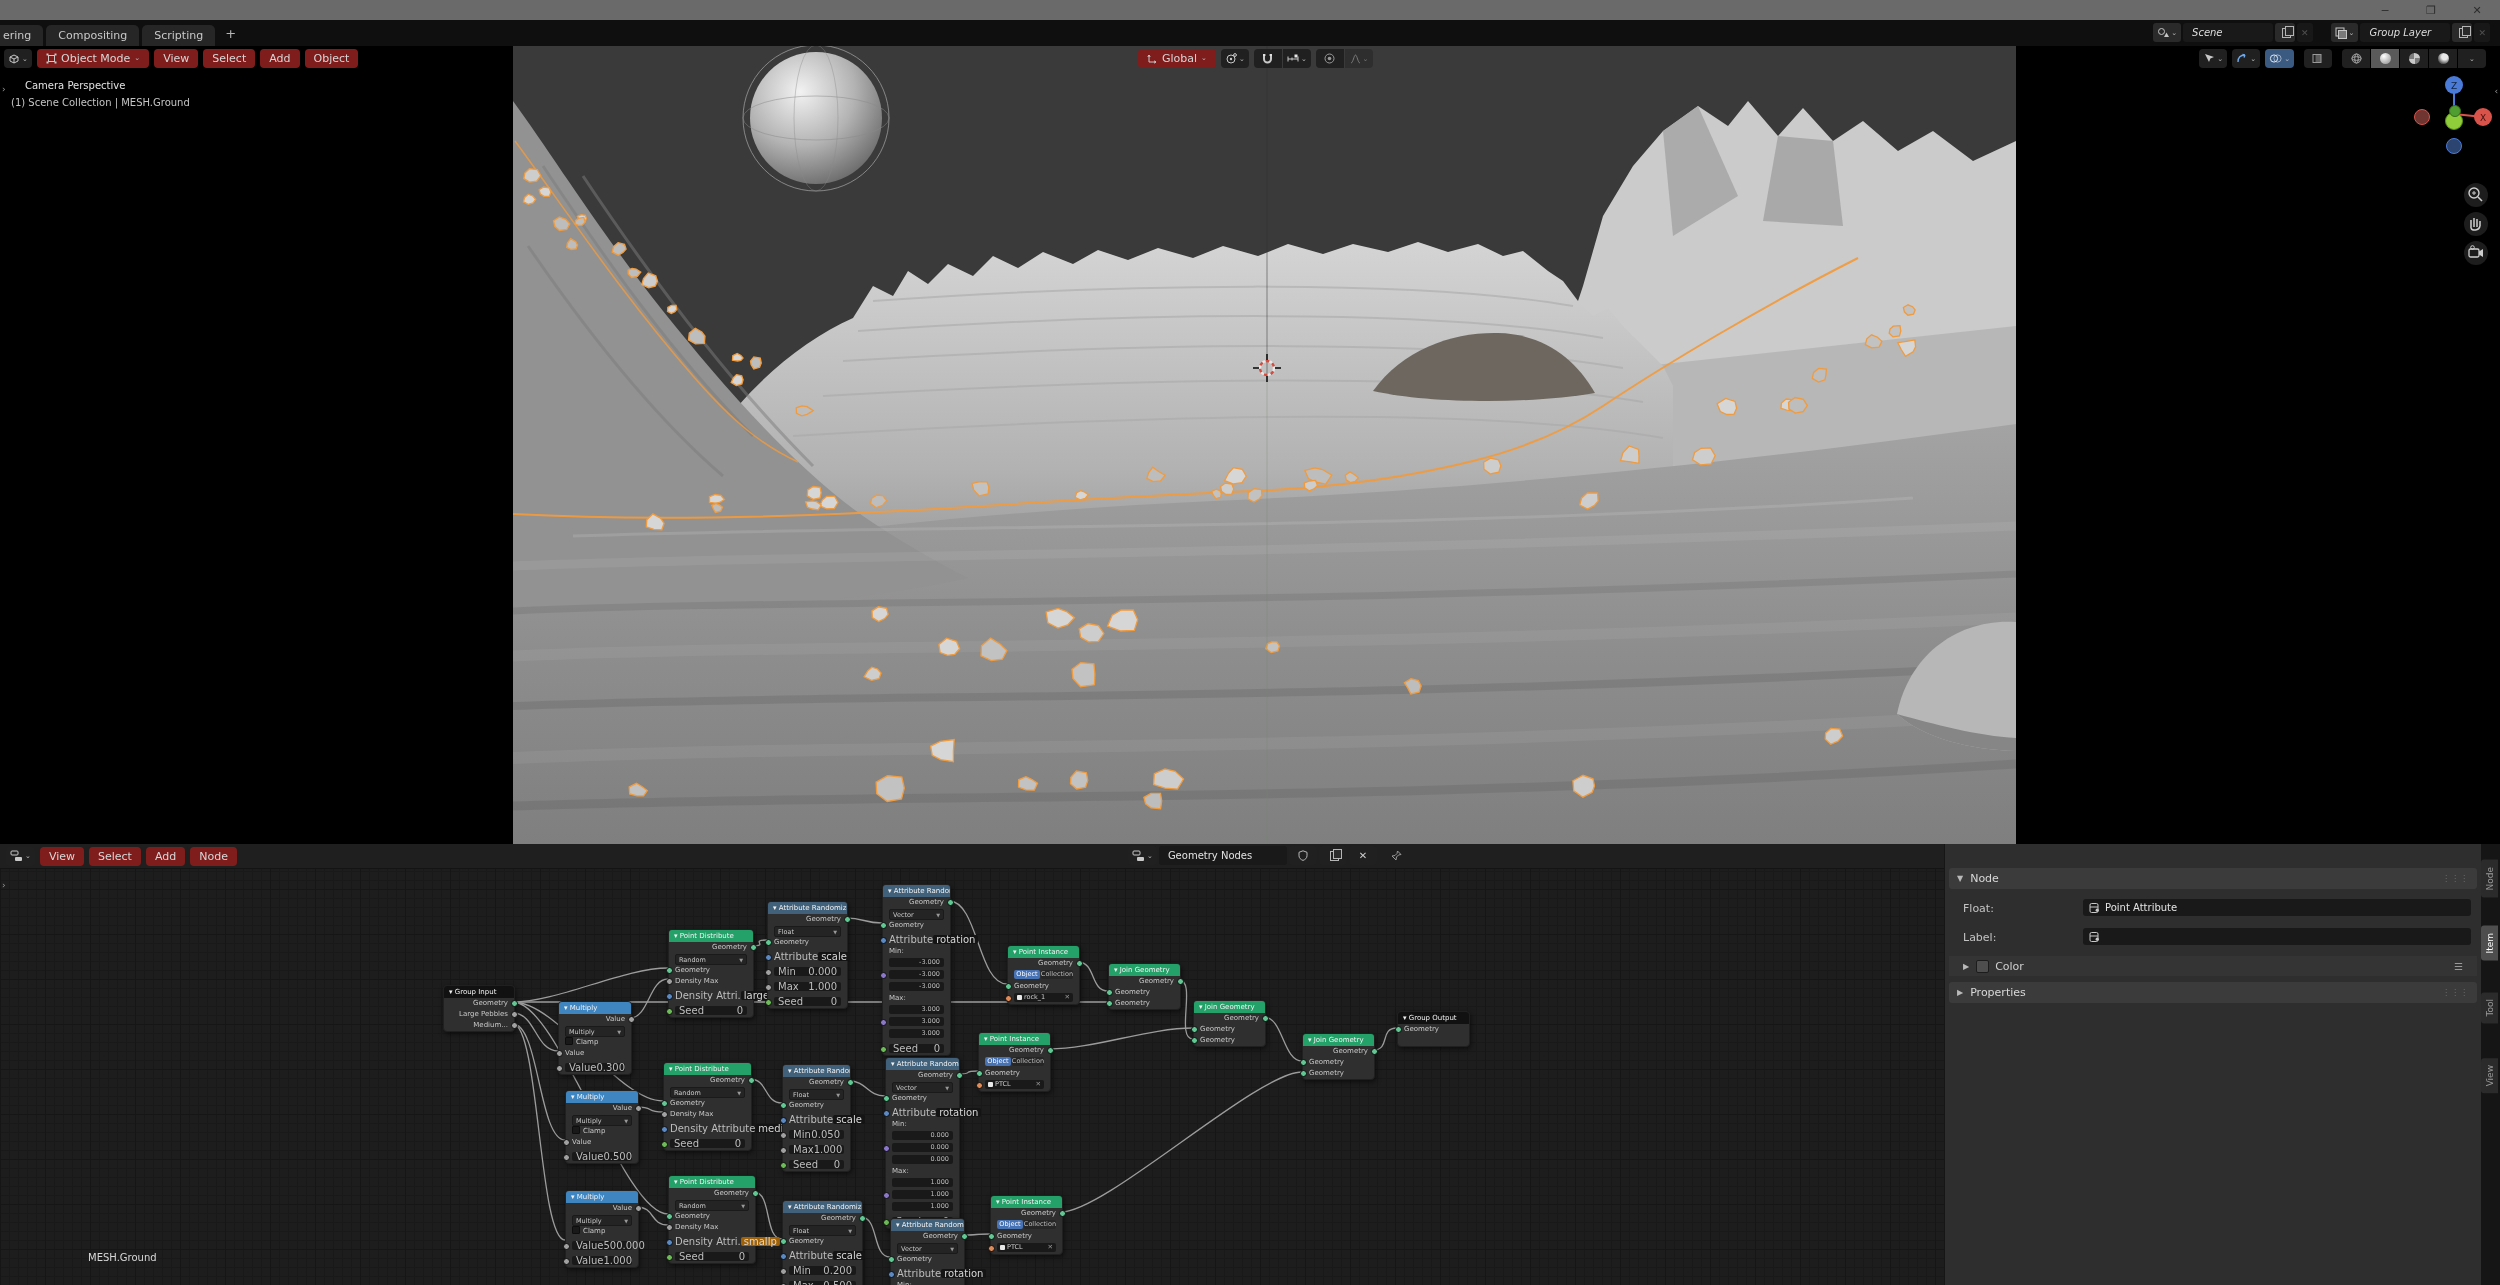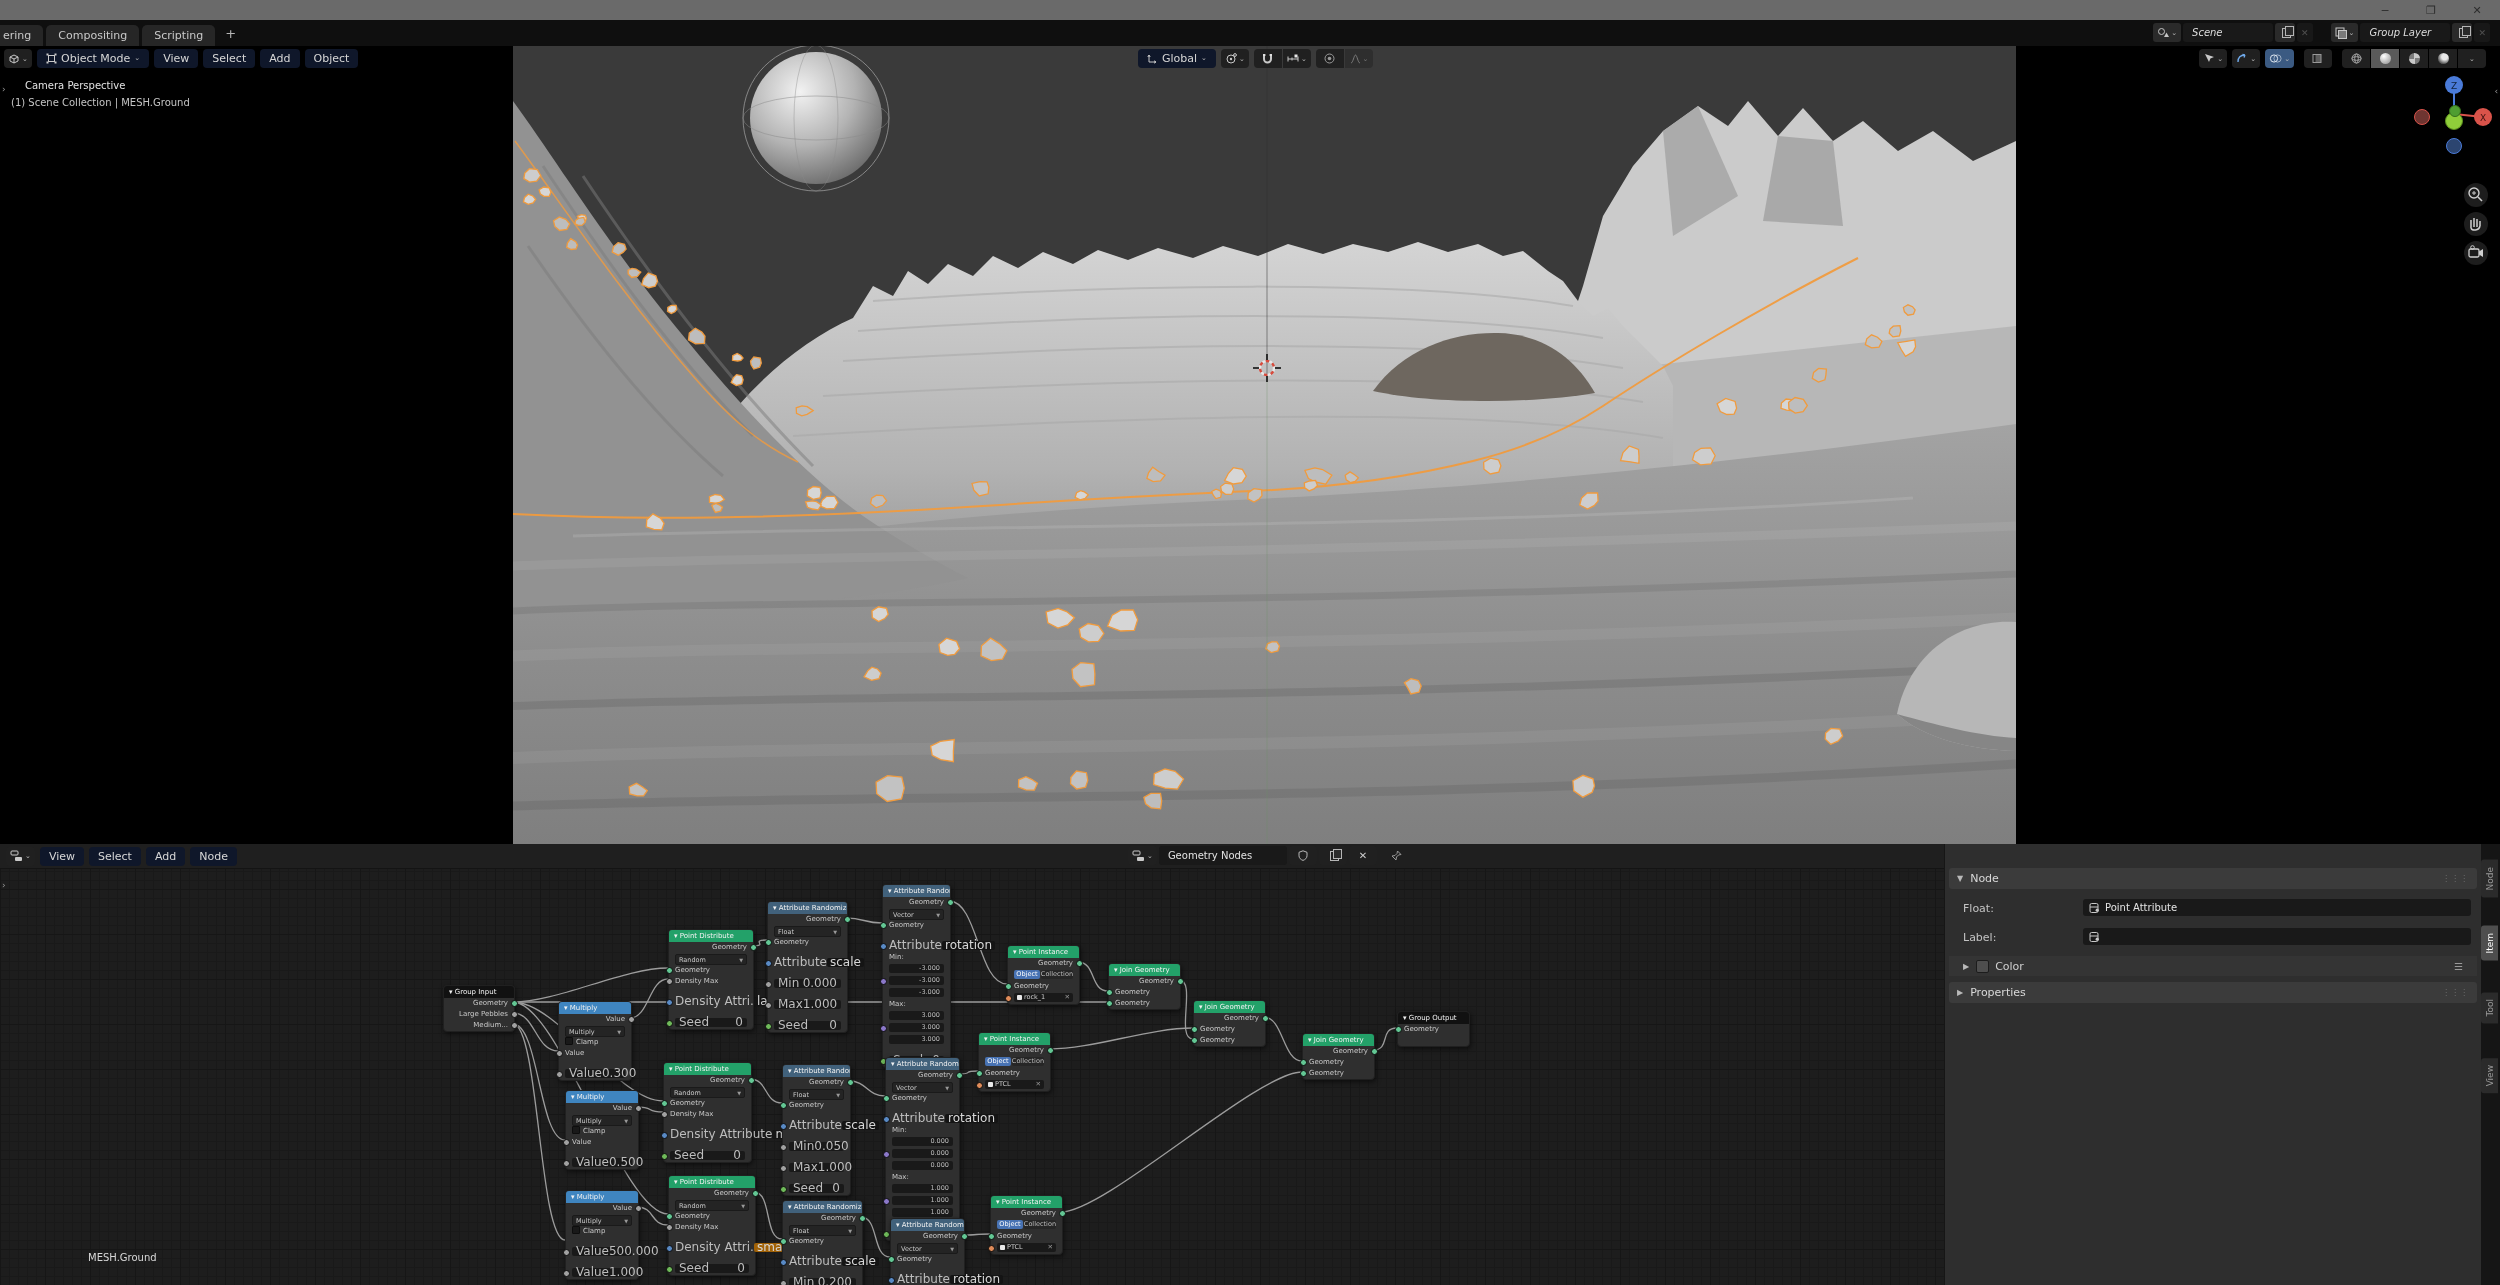--- a/index.html
+++ b/index.html
@@ -26,21 +26,21 @@
         padding:0 4px;color:#c5c5c5;font-size:9px;gap:2px;}
   .wfield{background:#191919;height:19px;border-radius:3px;display:flex;align-items:center;
           padding:0 9px;color:#dedede;font-size:10px;min-width:72px;font-style:italic;}
   .wdim{opacity:.35;}
   .caret{font-size:7px;color:#bbb;}
 
   
   .viewport{left:0;top:46px;width:2500px;height:798px;background:#000;overflow:hidden;}
   .cam{position:absolute;left:513px;top:0;width:1503px;height:798px;}
   .vph{position:absolute;top:3px;display:flex;gap:5px;align-items:center;}
-  .mbtn{background:#0f172a;border-radius:4px;color:#d6d6d6;font-size:11px;
+  .mbtn{background:#7f1d1d;border-radius:4px;color:#d6d6d6;font-size:11px;
         padding:0 9px;height:19px;line-height:19px;display:flex;align-items:center;gap:4px;
         white-space:nowrap;}
   .ibtn{background:#202020;border-radius:4px;color:#cfcfcf;height:19px;min-width:20px;
         display:flex;align-items:center;justify-content:center;gap:2px;padding:0 4px;font-size:10px;}
   .grp{display:flex;gap:1px;}
   .grp .ibtn{border-radius:0;}
   .grp .ibtn:first-child{border-radius:4px 0 0 4px;}
   .grp .ibtn:last-child{border-radius:0 4px 4px 0;}
   .active-blue{background:#3b5a82;}
   .seg-active{background:#5a5a5a;color:#fff;}
@@ -69,22 +69,22 @@
   .hd{height:12px;line-height:12px;font-size:7px;color:#f2f2f2;padding:0 5px;
       border-radius:3px 3px 0 0;white-space:nowrap;overflow:hidden;}
   .nrow{position:relative;height:11px;line-height:11px;padding:0 6px;font-size:7px;
         color:#c9c9c9;white-space:nowrap;}
   .nrow.rout{text-align:right;}
   .sock{position:absolute;width:5px;height:5px;border-radius:50%;border:1px solid #0b0b0b;top:2px;}
   .sock.l{left:-3.5px;}.sock.r{right:-3.5px;}
   .ndd{background:#242424;border:1px solid #1a1a1a;border-radius:2px;height:9px;line-height:8px;
        margin:1px 0;padding:0 3px;font-size:6.5px;color:#c8c8c8;display:flex;
        justify-content:space-between;align-items:center;}
-  .nfield{background:#191919;border-radius:2px;height:9px;line-height:9px;margin:10px 0;
-          padding:0 4px;font-size:12px;color:#bdbdbd;display:flex;justify-content:space-between;}
+  .nfield{background:#191919;border-radius:2px;height:9px;line-height:9px;margin:4px 0;
+          padding:0 4px;font-size:10px;color:#bdbdbd;display:flex;justify-content:space-between;}
   .nfv{background:#191919;border-radius:2px;height:9px;line-height:9px;margin:1px 0;
        padding:0 4px;font-size:6.5px;color:#bdbdbd;text-align:right;}
   .ntog{display:flex;gap:1px;margin:1px 0;}
   .ntog span{flex:1;text-align:center;font-size:6.5px;height:9px;line-height:9px;
              border-radius:2px;background:#262626;color:#bbb;}
   .ntog .on{background:#4772b3;color:#fff;}
   .nobj{display:flex;align-items:center;gap:2px;margin:1px 0;background:#191919;
         border-radius:2px;height:9px;padding:0 3px;font-size:6.5px;color:#ccc;}
   .nchkbox{display:inline-block;width:6px;height:6px;background:#191919;border:1px solid #0d0d0d;
            border-radius:1px;margin-right:3px;vertical-align:-1px;}

